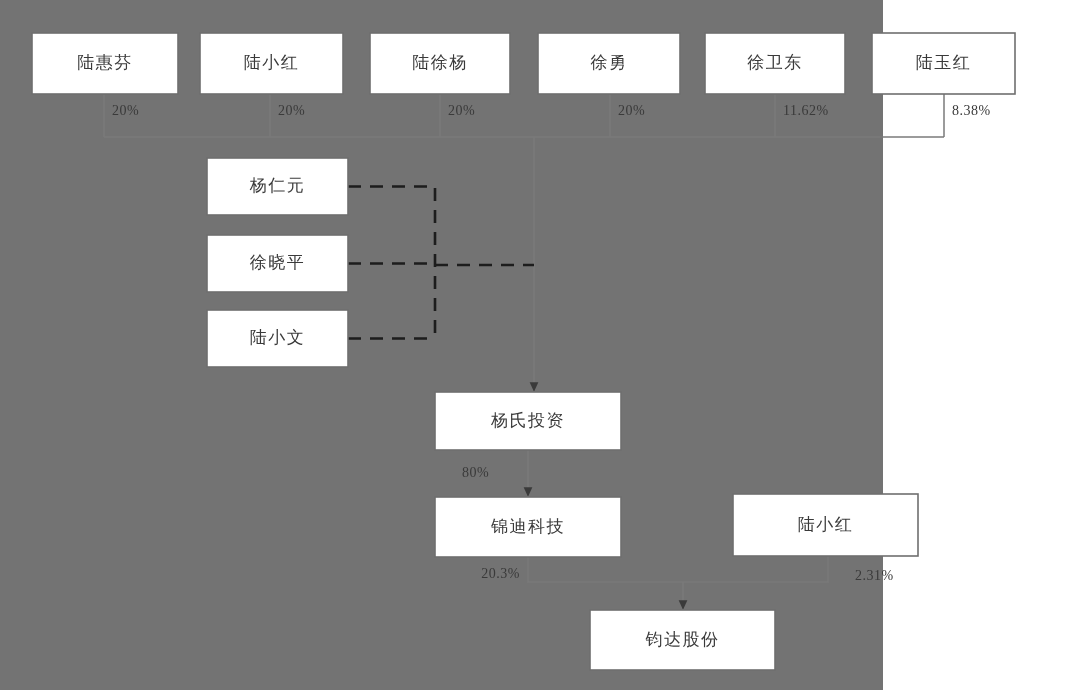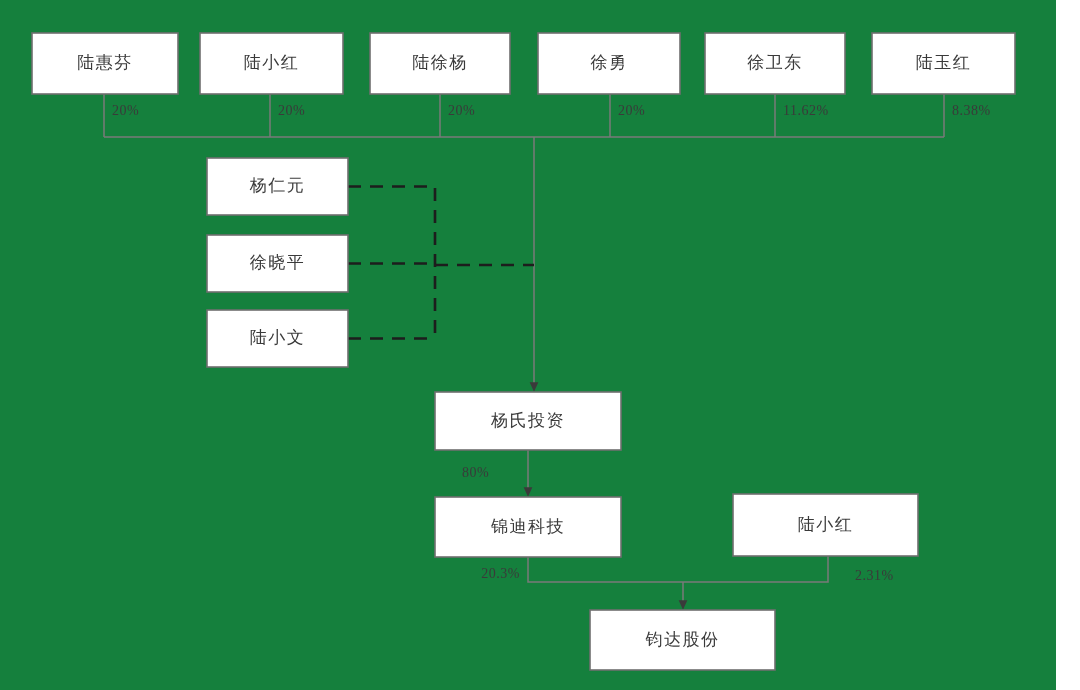--- a/index.html
+++ b/index.html
@@ -9,23 +9,23 @@
   }
   body {
     width: 1080px;
     height: 690px;
     font-family: "Liberation Serif", "DejaVu Serif", serif;
     overflow: hidden;
     position: relative;
   }
   #diagram-root {
     position: relative;
-    width: 1056px;
+    width: 883px;
     height: 690px;
-    background: #15803d;
+    background: #737373;
   }
   svg#diagram-svg {
     position: absolute;
     top: 0;
     left: 0;
     width: 1080px;
     height: 690px;
     display: block;
   }
   .node-box {

